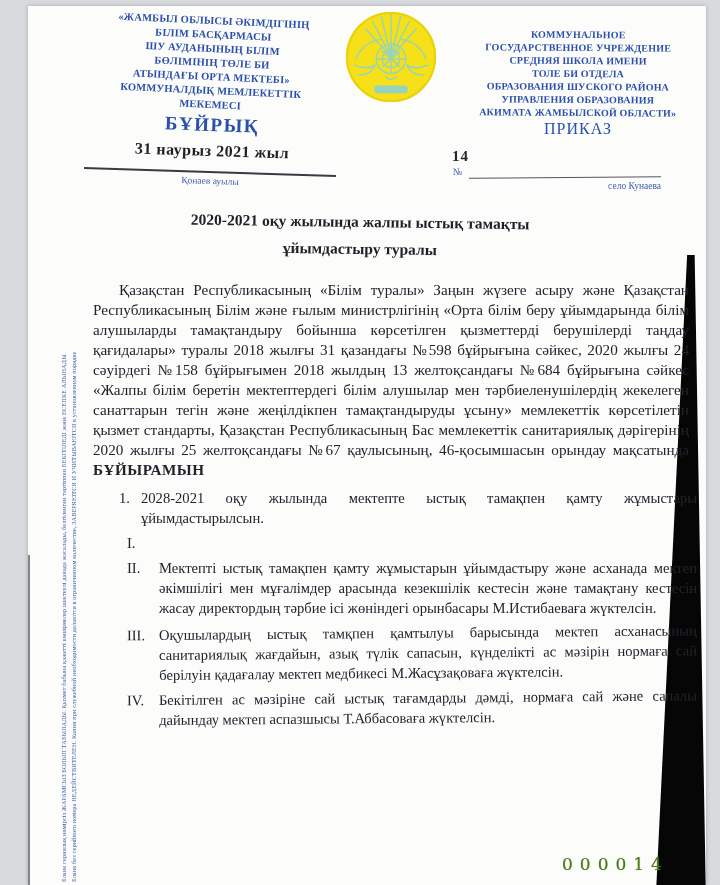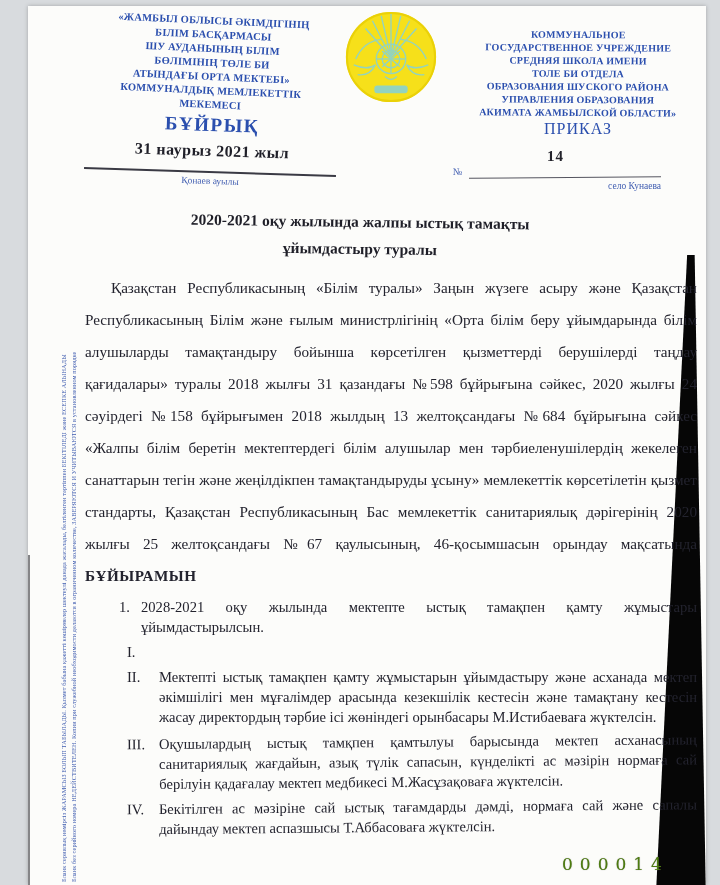--- a/index.html
+++ b/index.html
@@ -55,21 +55,21 @@
   .order-kk-place{
     position:absolute;left:84px;top:176px;width:252px;text-align:center;
     transform:rotate(1.8deg);
     color:#3f5cb0;font-size:9.5px;
   }
   .order-ru-heading{
     position:absolute;left:452px;top:120px;width:252px;text-align:center;
     color:#2b4fae;font-weight:normal;font-size:16px;letter-spacing:1px;
   }
   .order-ru-number{
-    position:absolute;left:424px;top:148px;width:140px;text-align:right;
+    position:absolute;left:452px;top:148px;width:140px;text-align:left;
     color:#23232b;font-size:15px;font-weight:600;letter-spacing:1px;
   }
   .order-ru-no-label{
     position:absolute;left:453px;top:166px;
     color:#3f5cb0;font-size:10px;
   }
   .order-ru-rule{
     position:absolute;left:469px;top:177px;width:192px;height:1px;
     background:#55555f;transform:rotate(-.5deg);
   }
@@ -82,22 +82,22 @@
     position:absolute;left:140px;top:208px;width:440px;text-align:center;
     transform:rotate(.8deg);
     color:#1f1f28;font-weight:bold;font-size:15.5px;line-height:27px;
   }
   
   .content{
     position:absolute;left:85px;top:272px;width:612px;
     color:#23232e;
   }
   .content p.preamble{
-    margin:0;text-align:justify;text-indent:26px;
-    font-size:15.2px;line-height:32px;
+    margin:8px;text-align:justify;text-indent:26px;
+    font-size:15.2px;line-height:20px;
   }
   .content p.preamble b{letter-spacing:.5px;}
   .items{font-size:14.6px;line-height:20px;}
   .item{display:flex;margin-top:5px;text-align:justify;}
   .item .num{flex:0 0 22px;margin-left:34px;text-align:left;}
   .item .txt{flex:1;}
   .ritem .num{flex:0 0 32px;margin-left:42px;}
   .ritem .txt{flex:1;}
   .ritem.tilt{transform:rotate(-.5deg);}
   

